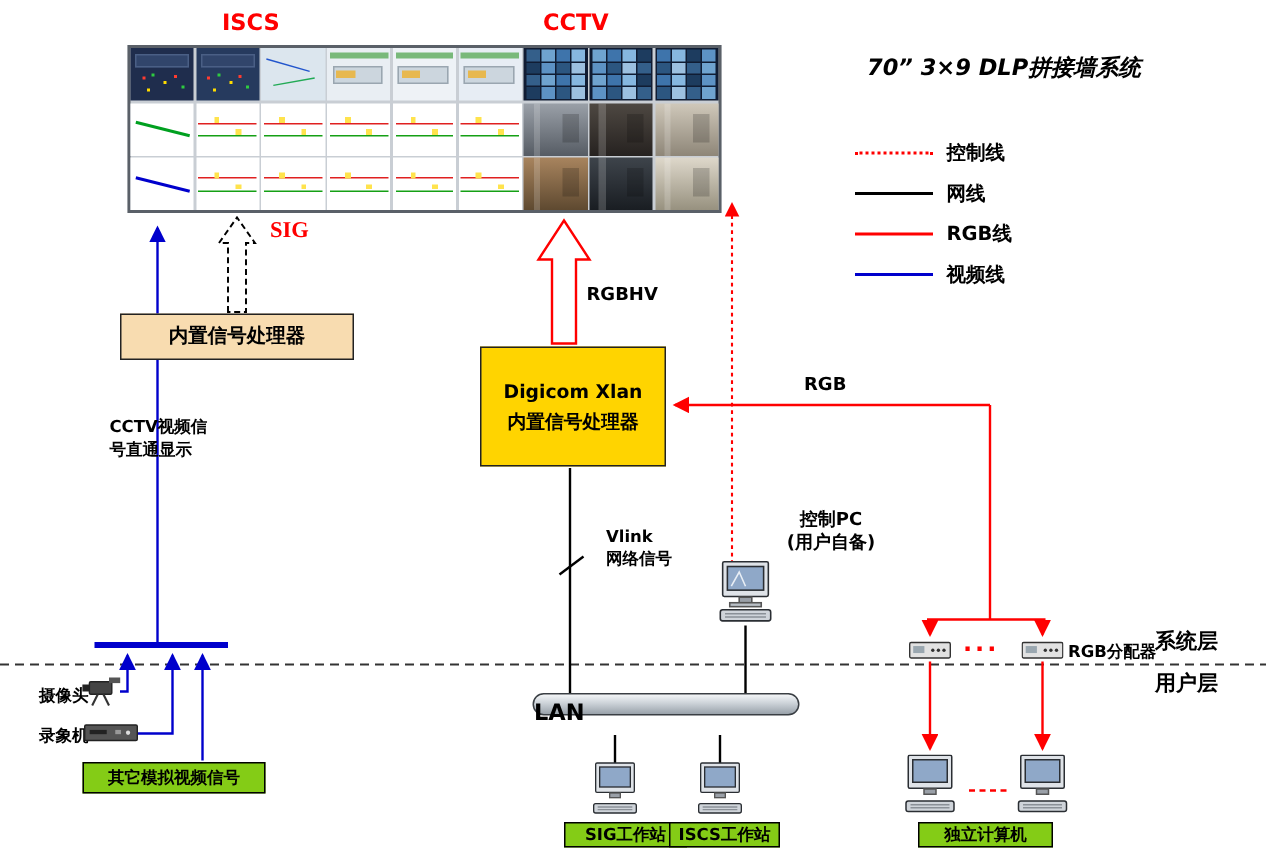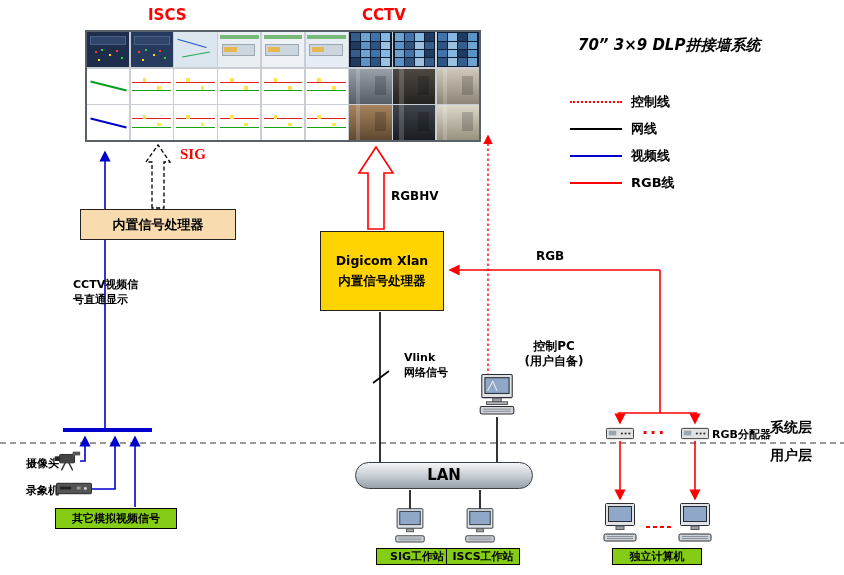--- a/index.html
+++ b/index.html
@@ -25,23 +25,23 @@
   .proc-box { left:80px; top:209px; width:156px; height:31px; background:#F8DCB0;
     border:1px solid #222; font-size:13px; font-weight:bold; text-align:center; line-height:29px; }
   .digicom-box { left:320px; top:231px; width:124px; height:80px; background:#FFD400;
     border:1px solid #222; display:flex; flex-direction:column; justify-content:center;
     text-align:center; font-size:12.5px; font-weight:bold; gap:5px; }
 
   .tag11 { font-size:11px; font-weight:bold; line-height:15px; }
   .tag12 { font-size:12px; font-weight:bold; line-height:15px; }
   .tag14 { font-size:14px; font-weight:bold; }
 
-  .lan-bus { left:355px; top:462px; width:178px; height:27px; border-radius:14px;
+  .lan-bus { left:355px; top:462px; width:178px; height:15px; border-radius:14px;
     border:1px solid #3a3f44; background:linear-gradient(180deg,#f4f6f8 0%,#ccd2d8 45%,#99a2aa 100%);
-    text-align:center; font-size:15px; font-weight:bold; line-height:25px; }
+    text-align:left; font-size:15px; font-weight:bold; line-height:25px; }
 
   .small-box { background:#84cc16; border:1px solid #000; font-size:11px; font-weight:bold;
     text-align:center; display:flex; align-items:center; justify-content:center; }
 
   .icon svg { display:block; width:100%; height:100%; }
   .dots { color:#FF0000; font-weight:bold; font-size:16px; letter-spacing:2px; }
 </style>
 </head>
 <body>
 
@@ -286,26 +286,26 @@
   <div class="node legend">
     <div class="legend-item">
       <span class="legend-line" style="border-top: 2px dotted rgb(255, 0, 0);"></span>
       <span class="legend-label">控制线</span>
     </div>
     <div class="legend-item">
       <span class="legend-line" style="border-top: 2px solid rgb(0, 0, 0);"></span>
       <span class="legend-label">网线</span>
     </div>
     <div class="legend-item">
+      <span class="legend-line" style="border-top: 2px solid rgb(255, 0, 0);"></span>
+      <span class="legend-label">RGB线</span>
+    </div>
+    <div class="legend-item">
       <span class="legend-line" style="border-top: 2px solid rgb(0, 0, 204);"></span>
       <span class="legend-label">视频线</span>
-    </div>
-    <div class="legend-item">
-      <span class="legend-line" style="border-top: 2px solid rgb(255, 0, 0);"></span>
-      <span class="legend-label">RGB线</span>
     </div>
   </div>
 
   <div class="node proc-box">内置信号处理器</div>
 
   <div class="node digicom-box">
     <span>Digicom Xlan</span>
     <span>内置信号处理器</span>
   </div>
 

